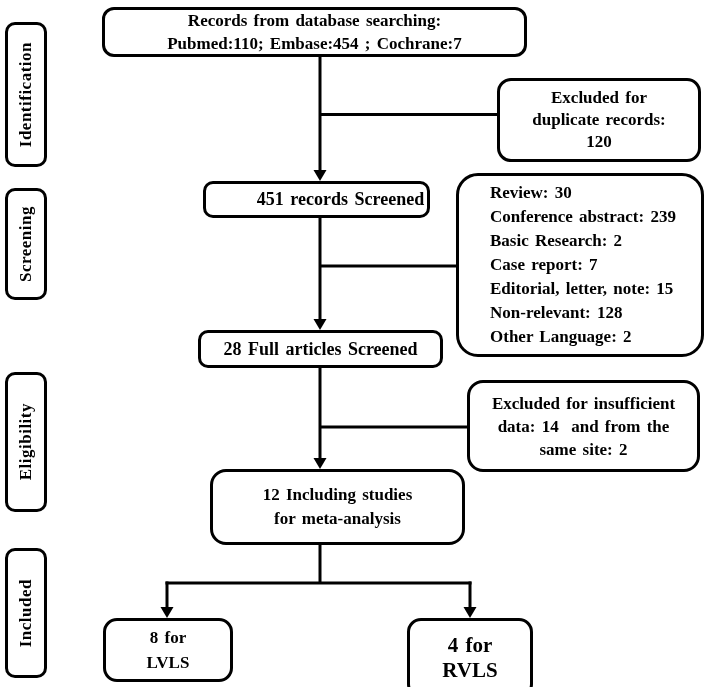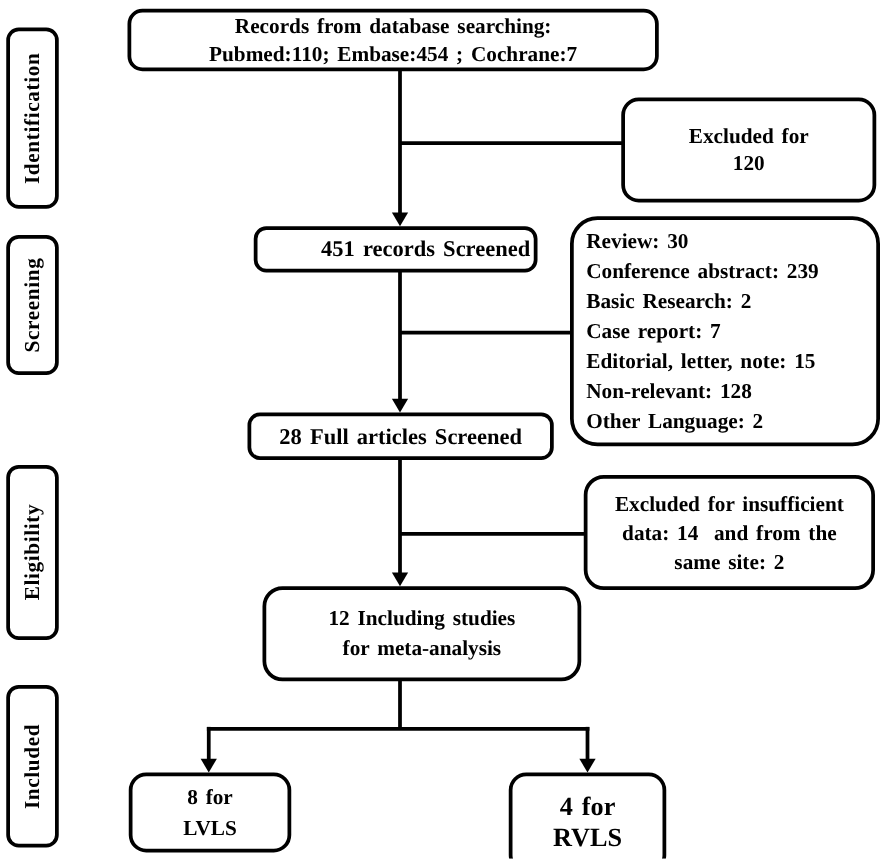--- a/index.html
+++ b/index.html
@@ -90,21 +90,21 @@
   
   .duplicates-box {
     left: 497px; top: 78px; width: 204px; height: 84px;
     border-radius: 14px; font-size: 17px; line-height: 22px;
   }
   .reasons-box {
     left: 456px; top: 173px; width: 248px; height: 184px;
     border-radius: 22px; font-size: 17px; line-height: 24px;
     align-items: flex-start;
     text-align: left;
-    padding-left: 10px;
+    padding-left: 31px;
   }
   .insufficient-box {
     left: 467px; top: 380px; width: 233px; height: 92px;
     border-radius: 16px; font-size: 17px; line-height: 23px;
   }
 </style>
 </head>
 <body>
 
 <div class="figure">
@@ -167,20 +167,21 @@
     <div class="line">LVLS</div>
   </div>
 
   <div class="box rvls-box">
     <div class="line">4 for</div>
     <div class="line">RVLS</div>
   </div>
 
   <div class="box duplicates-box">
     <div class="line">Excluded for</div>
+    <div class="line">duplicate records:</div>
     <div class="line">120</div>
   </div>
 
   <div class="box reasons-box">
     <div class="line">Review: 30</div>
     <div class="line">Conference abstract: 239</div>
     <div class="line">Basic Research: 2</div>
     <div class="line">Case report: 7</div>
     <div class="line">Editorial, letter, note: 15</div>
     <div class="line">Non-relevant: 128</div>

